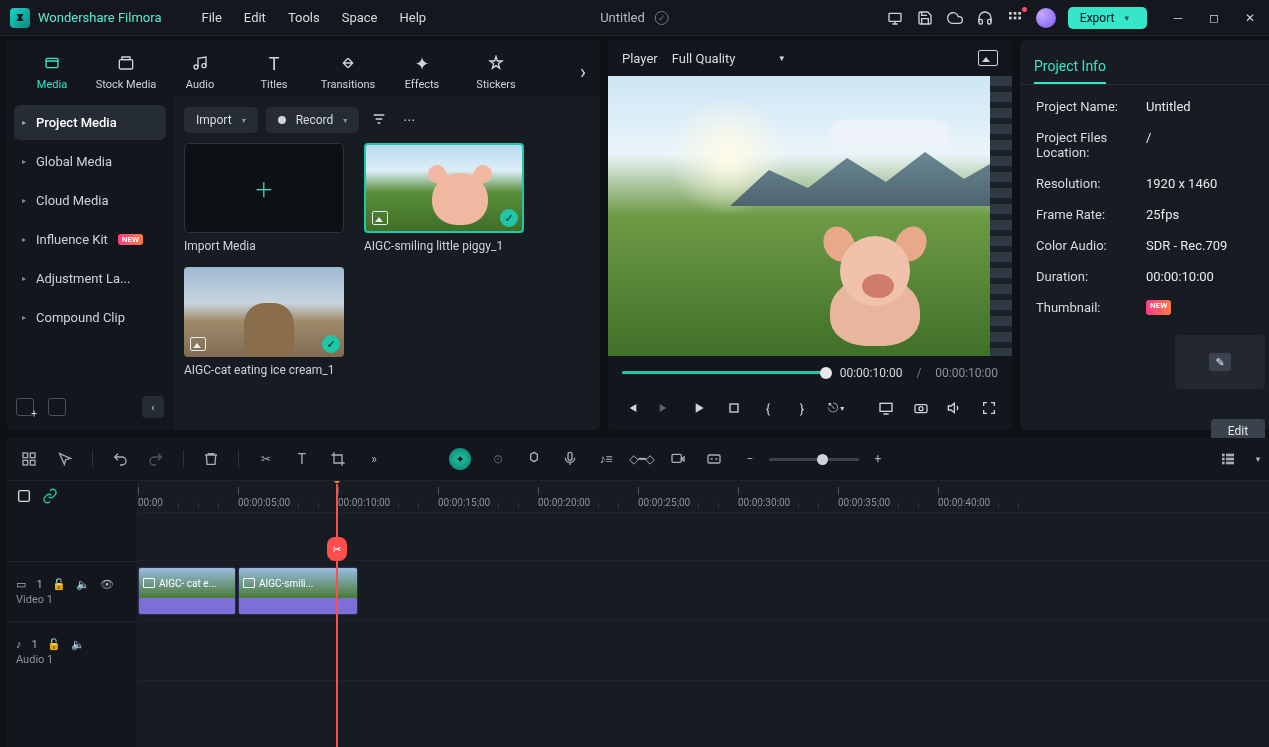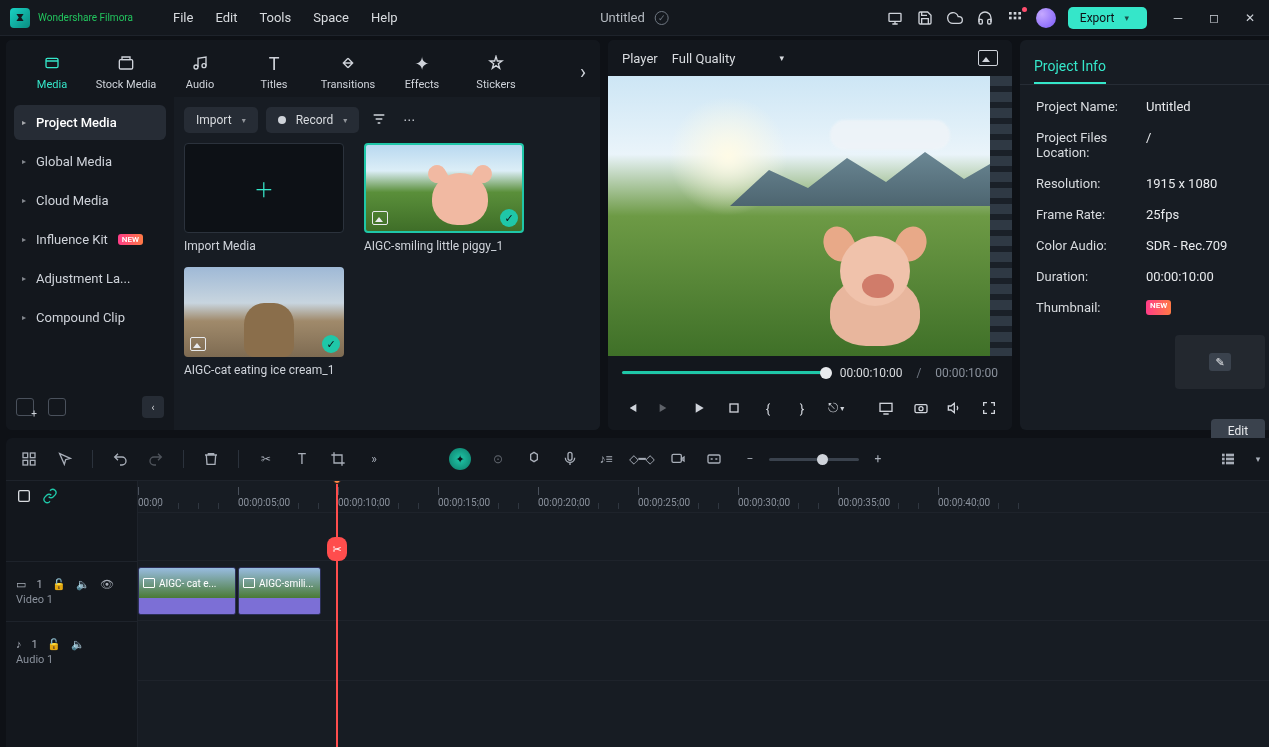--- a/index.html
+++ b/index.html
@@ -2,21 +2,21 @@
 <html><head>
 <meta charset="utf-8">
 <style>
 * { box-sizing: border-box; margin: 0; padding: 0; font-family: -apple-system, "Segoe UI", Roboto, Arial, sans-serif; }
 body { background: #0e1116; color: #d8dbdf; width: 1269px; height: 747px; overflow: hidden; font-size: 12px; }
 
 
 .titlebar { display: flex; align-items: center; height: 36px; padding: 0 10px; background: #14181e; border-bottom: 1px solid #1e232b; }
 .titlebar .logo { width: 20px; height: 20px; background: linear-gradient(135deg,#19d3c5,#0a8b7f); border-radius: 4px; position: relative; }
 .titlebar .logo::after { content: ""; position: absolute; inset: 4px; background: #14181e; clip-path: polygon(20% 20%, 80% 20%, 60% 50%, 80% 80%, 20% 80%, 40% 50%); }
-.titlebar .appname { margin-left: 8px; font-size: 10px; color: #22c55e; }
+.titlebar .appname { margin-left: 8px; font-size: 13px; color: #5eead4; }
 .titlebar .menu { display: flex; gap: 22px; margin-left: 40px; }
 .titlebar .menu span { font-size: 13px; color: #d8dbdf; cursor: pointer; }
 .titlebar .center { position: absolute; left: 50%; transform: translateX(-50%); display: flex; align-items: center; gap: 10px; color: #b7bcc3; font-size: 13px; }
 .titlebar .center .check { width: 14px; height: 14px; border: 1.5px solid #6f7782; border-radius: 50%; display: inline-flex; align-items: center; justify-content: center; font-size: 9px; color: #6f7782; }
 .titlebar .right { margin-left: auto; display: flex; align-items: center; gap: 12px; }
 .titlebar .icoslot { width: 18px; height: 18px; display: inline-flex; align-items: center; justify-content: center; color: #cfd3da; }
 .titlebar .apps { position: relative; }
 .titlebar .apps::after { content: ""; position: absolute; top: -2px; right: -3px; width: 5px; height: 5px; background: #ff4d6d; border-radius: 50%; }
 .titlebar .avatar { width: 20px; height: 20px; border-radius: 50%; background: radial-gradient(circle at 30% 30%, #c5a8ff, #7a5af8); }
 .titlebar .export { background: #35e6c9; color: #0e1116; padding: 4px 18px 4px 12px; border-radius: 5px; font-size: 12px; display: flex; align-items: center; gap: 10px; cursor: pointer; }
@@ -446,21 +446,21 @@
       <div class="row">
           <span class="k">Project Name:</span>
           <span class="v">Untitled</span>
         </div>
       <div class="row">
           <span class="k">Project Files Location:</span>
           <span class="v">/</span>
         </div>
       <div class="row">
           <span class="k">Resolution:</span>
-          <span class="v">1915 x 1080</span>
+          <span class="v">1920 x 1460</span>
         </div>
       <div class="row">
           <span class="k">Frame Rate:</span>
           <span class="v">25fps</span>
         </div>
       <div class="row">
           <span class="k">Color Audio:</span>
           <span class="v">SDR - Rec.709</span>
         </div>
       <div class="row">
@@ -653,21 +653,21 @@
         <div class="tracks">
           <div class="track" style="height:48px"></div>
           <div class="track">
             <div class="clip" style="left:0;width:98px">
               <div class="cimg">
                   <span class="pic"></span>
                   <span>AIGC- cat e...</span>
                 </div>
               <div class="caud"></div>
             </div>
-            <div class="clip" style="left:100px;width:83px">
+            <div class="clip" style="left:100px;width:120px">
               <div class="cimg">
                   <span class="pic"></span>
                   <span>AIGC-smili...</span>
                 </div>
               <div class="caud"></div>
             </div>
           </div>
           <div class="track"></div>
         </div>
         <div class="playhead" style="left:198px">

